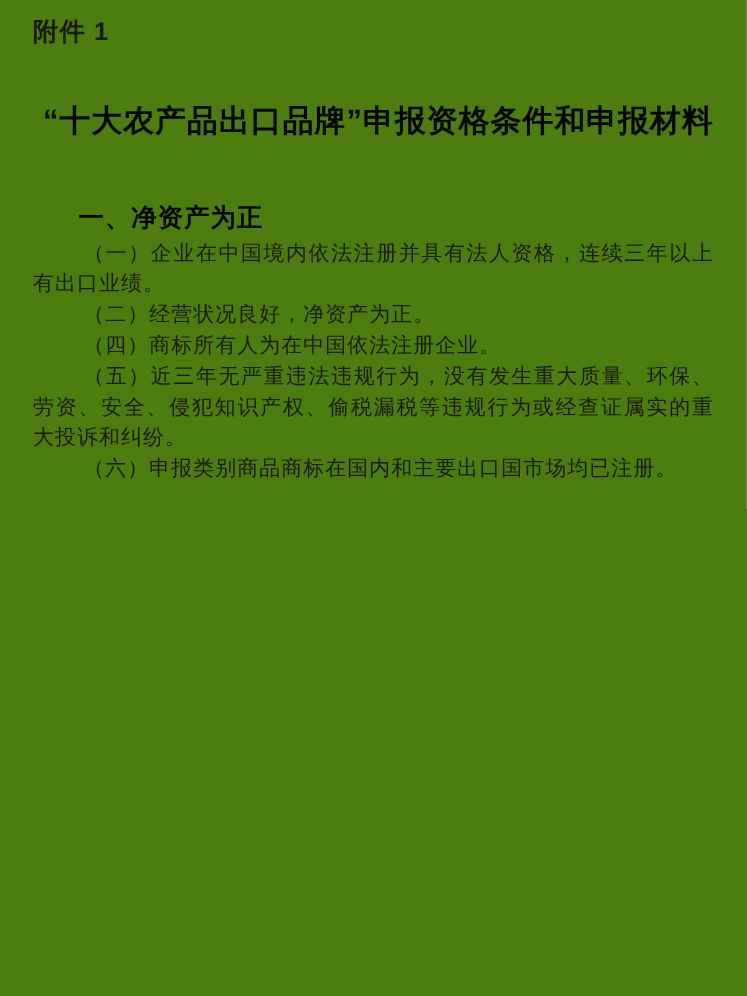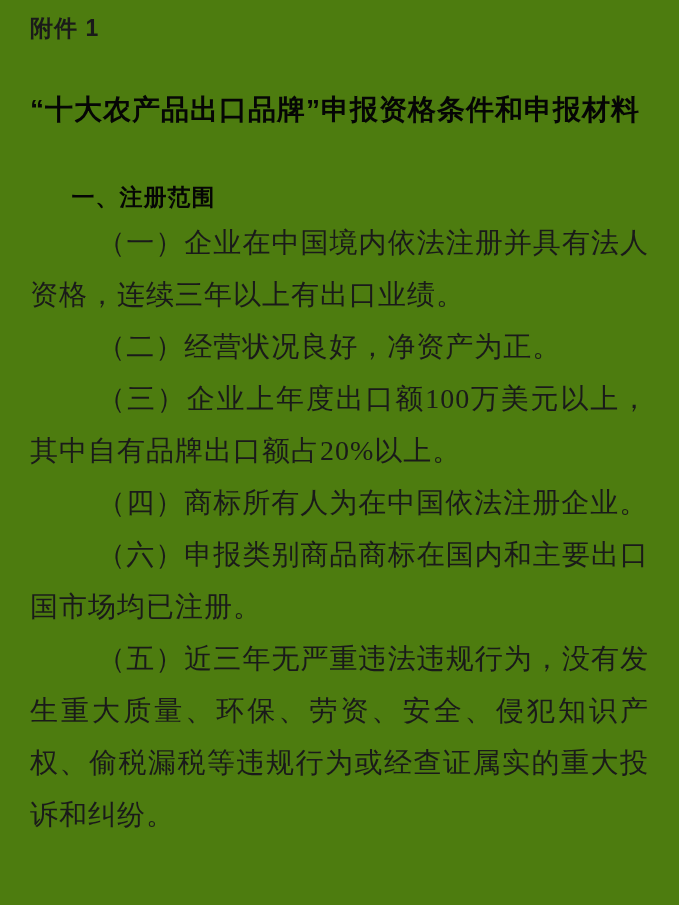--- a/index.html
+++ b/index.html
@@ -24,70 +24,69 @@
     font-size: 23px;
     line-height: 32px;
     letter-spacing: 1px;
     color: #1a1a1a;
   }
   .doc-title {
     font-family: "Liberation Sans", sans-serif;
     font-weight: bold;
     font-size: 28px;
     line-height: 44px;
-    text-align: left;
+    text-align: right;
     letter-spacing: 1px;
     margin: 44px 0 0 0;
     color: #050505;
   }
   .section-heading {
     font-family: "Liberation Sans", sans-serif;
     font-weight: bold;
     font-size: 23px;
     line-height: 40px;
     margin: 0;
     text-indent: 1.8em;
     letter-spacing: 1px;
     color: #050505;
   }
   .section-heading.first {
     margin-top: 45px;
   }
   .body-para {
-    font-family: Liberation Serif, serif;
+    font-family: Liberation Sans, sans-serif;
     font-weight: normal;
-    font-size: 28px;
-    line-height: 52px;
+    font-size: 19px;
+    line-height: 28px;
     margin: 0;
     text-indent: 2.4em;
     text-align: justify;
     text-justify: inter-character;
     letter-spacing: 1px;
     color: #1a1a1a;
   }
 </style>
 </head>
 <body>
 
 <div class="page">
 
   <div class="attachment-label">附件 1</div>
 
   <h1 class="doc-title">“十大农产品出口品牌”申报资格条件和申报材料</h1>
 
-  <h2 class="section-heading first">一、注册范围</h2>
+  <h2 class="section-heading first">一、净资产为正</h2>
 
   <p class="body-para">（一）企业在中国境内依法注册并具有法人资格，连续三年以上有出口业绩。</p>
 
   <p class="body-para">（二）经营状况良好，净资产为正。</p>
 
-  <p class="body-para">（三）企业上年度出口额100万美元以上，其中自有品牌出口额占20%以上。</p>
 
   <p class="body-para">（四）商标所有人为在中国依法注册企业。</p>
 
+  <p class="body-para">（五）近三年无严重违法违规行为，没有发生重大质量、环保、劳资、安全、侵犯知识产权、偷税漏税等违规行为或经查证属实的重大投诉和纠纷。</p>
+
   <p class="body-para">（六）申报类别商品商标在国内和主要出口国市场均已注册。</p>
-
-  <p class="body-para">（五）近三年无严重违法违规行为，没有发生重大质量、环保、劳资、安全、侵犯知识产权、偷税漏税等违规行为或经查证属实的重大投诉和纠纷。</p>
 
 
 
 
 </div>
 
 </body></html>

